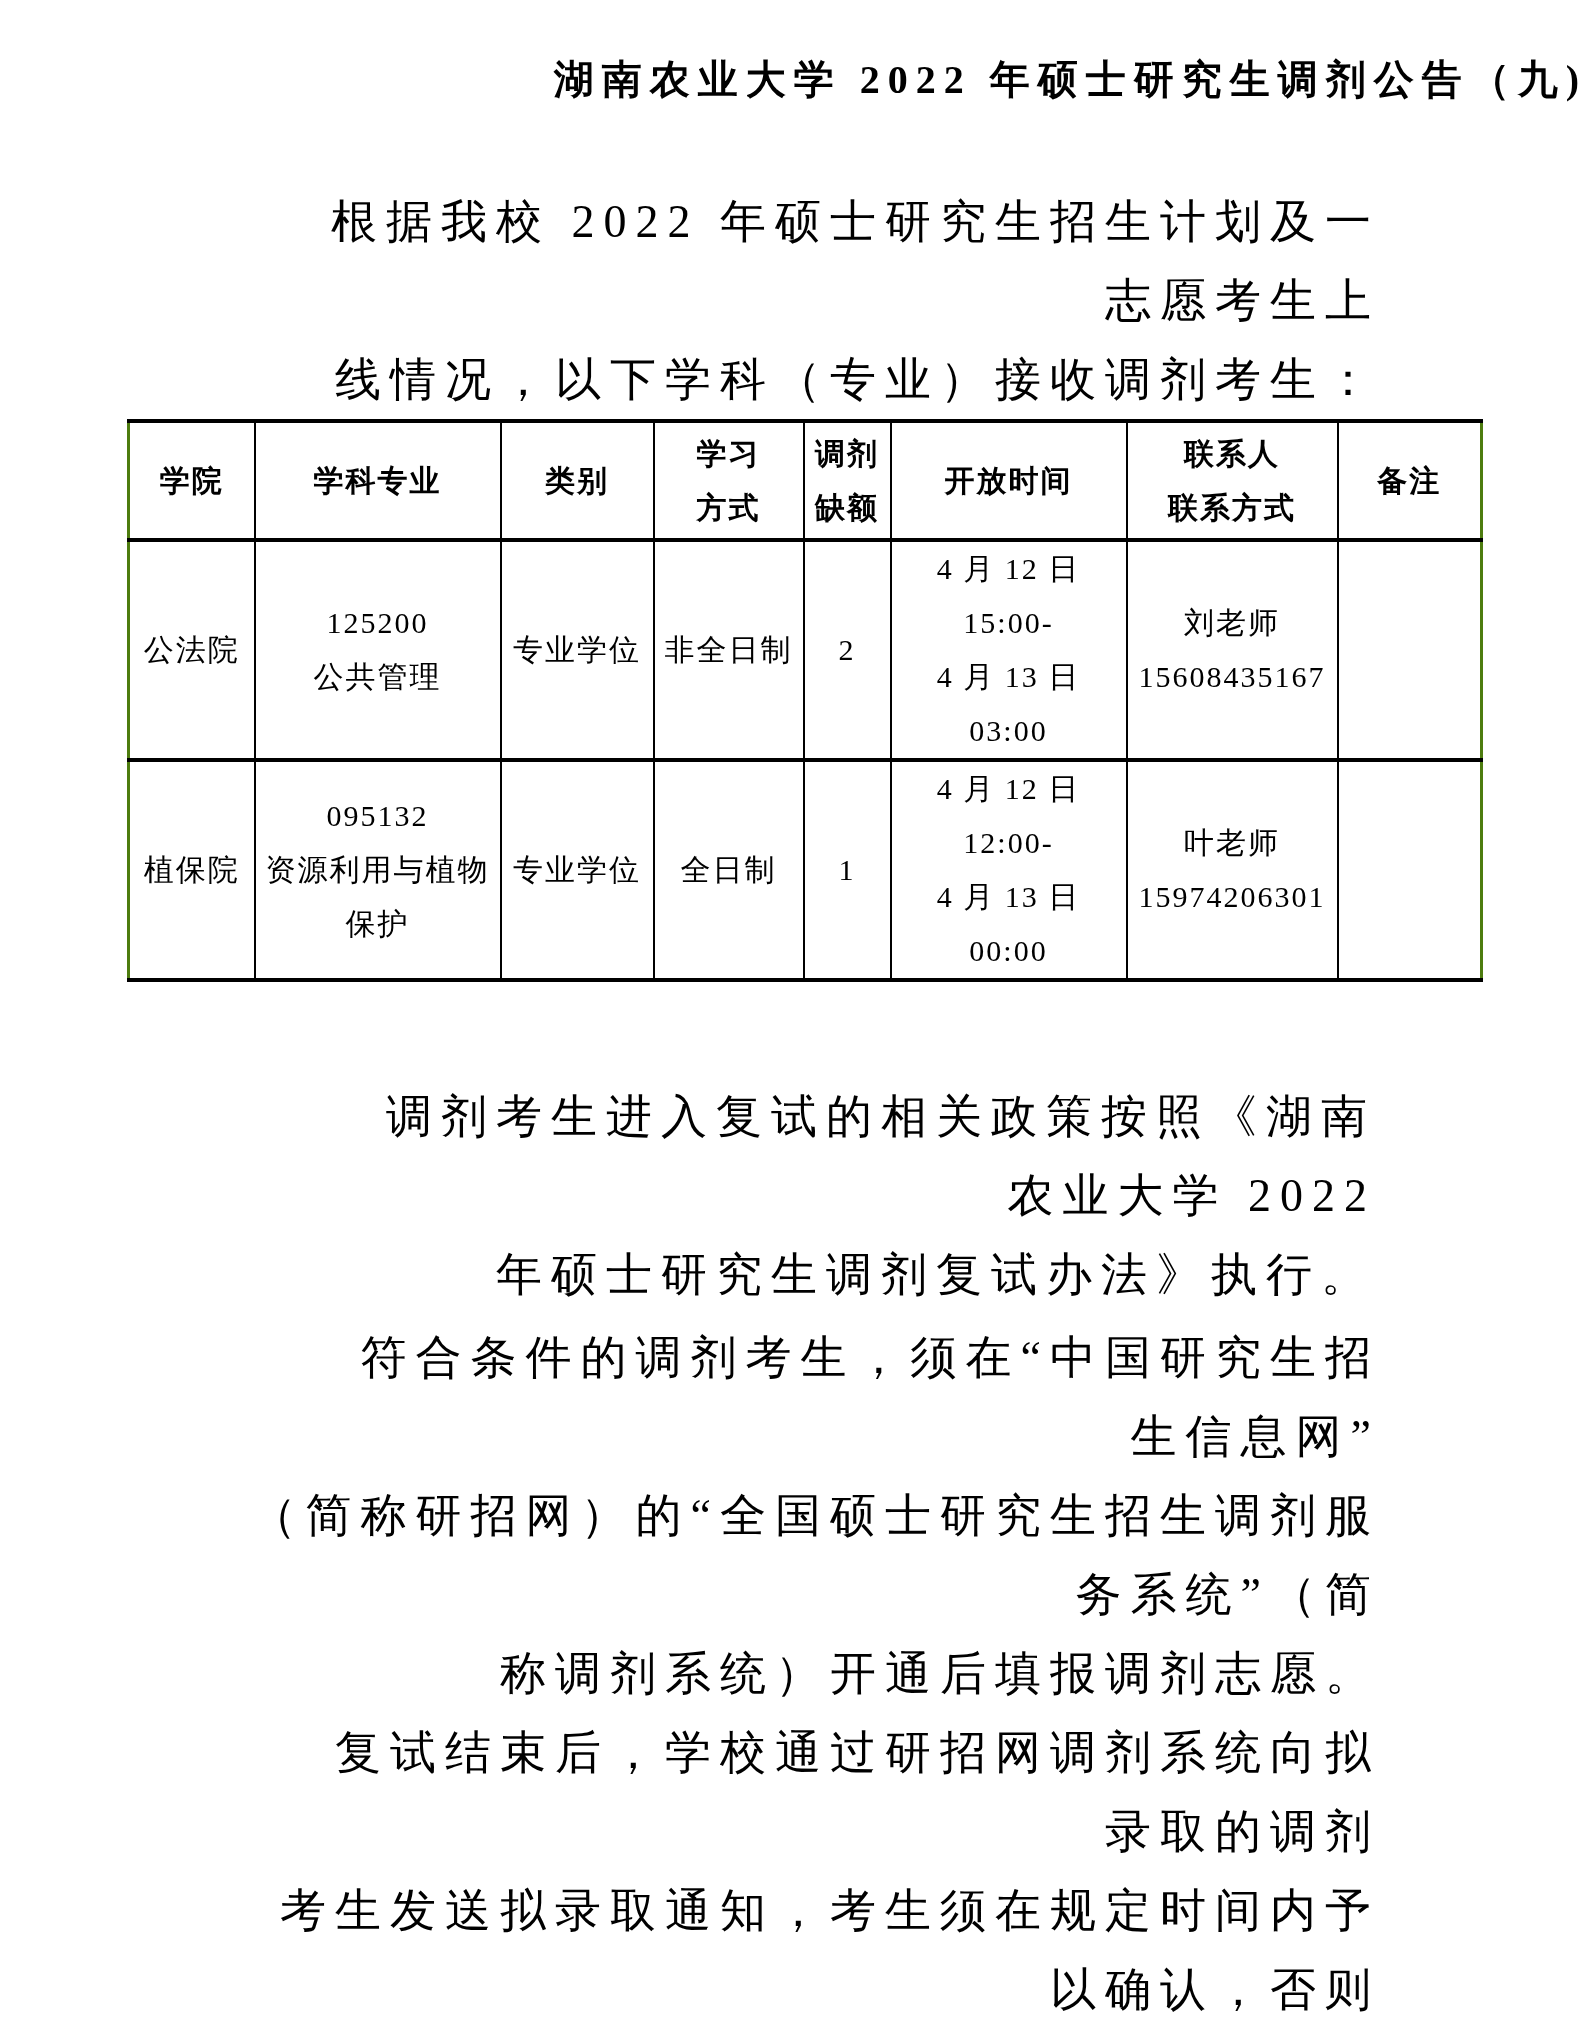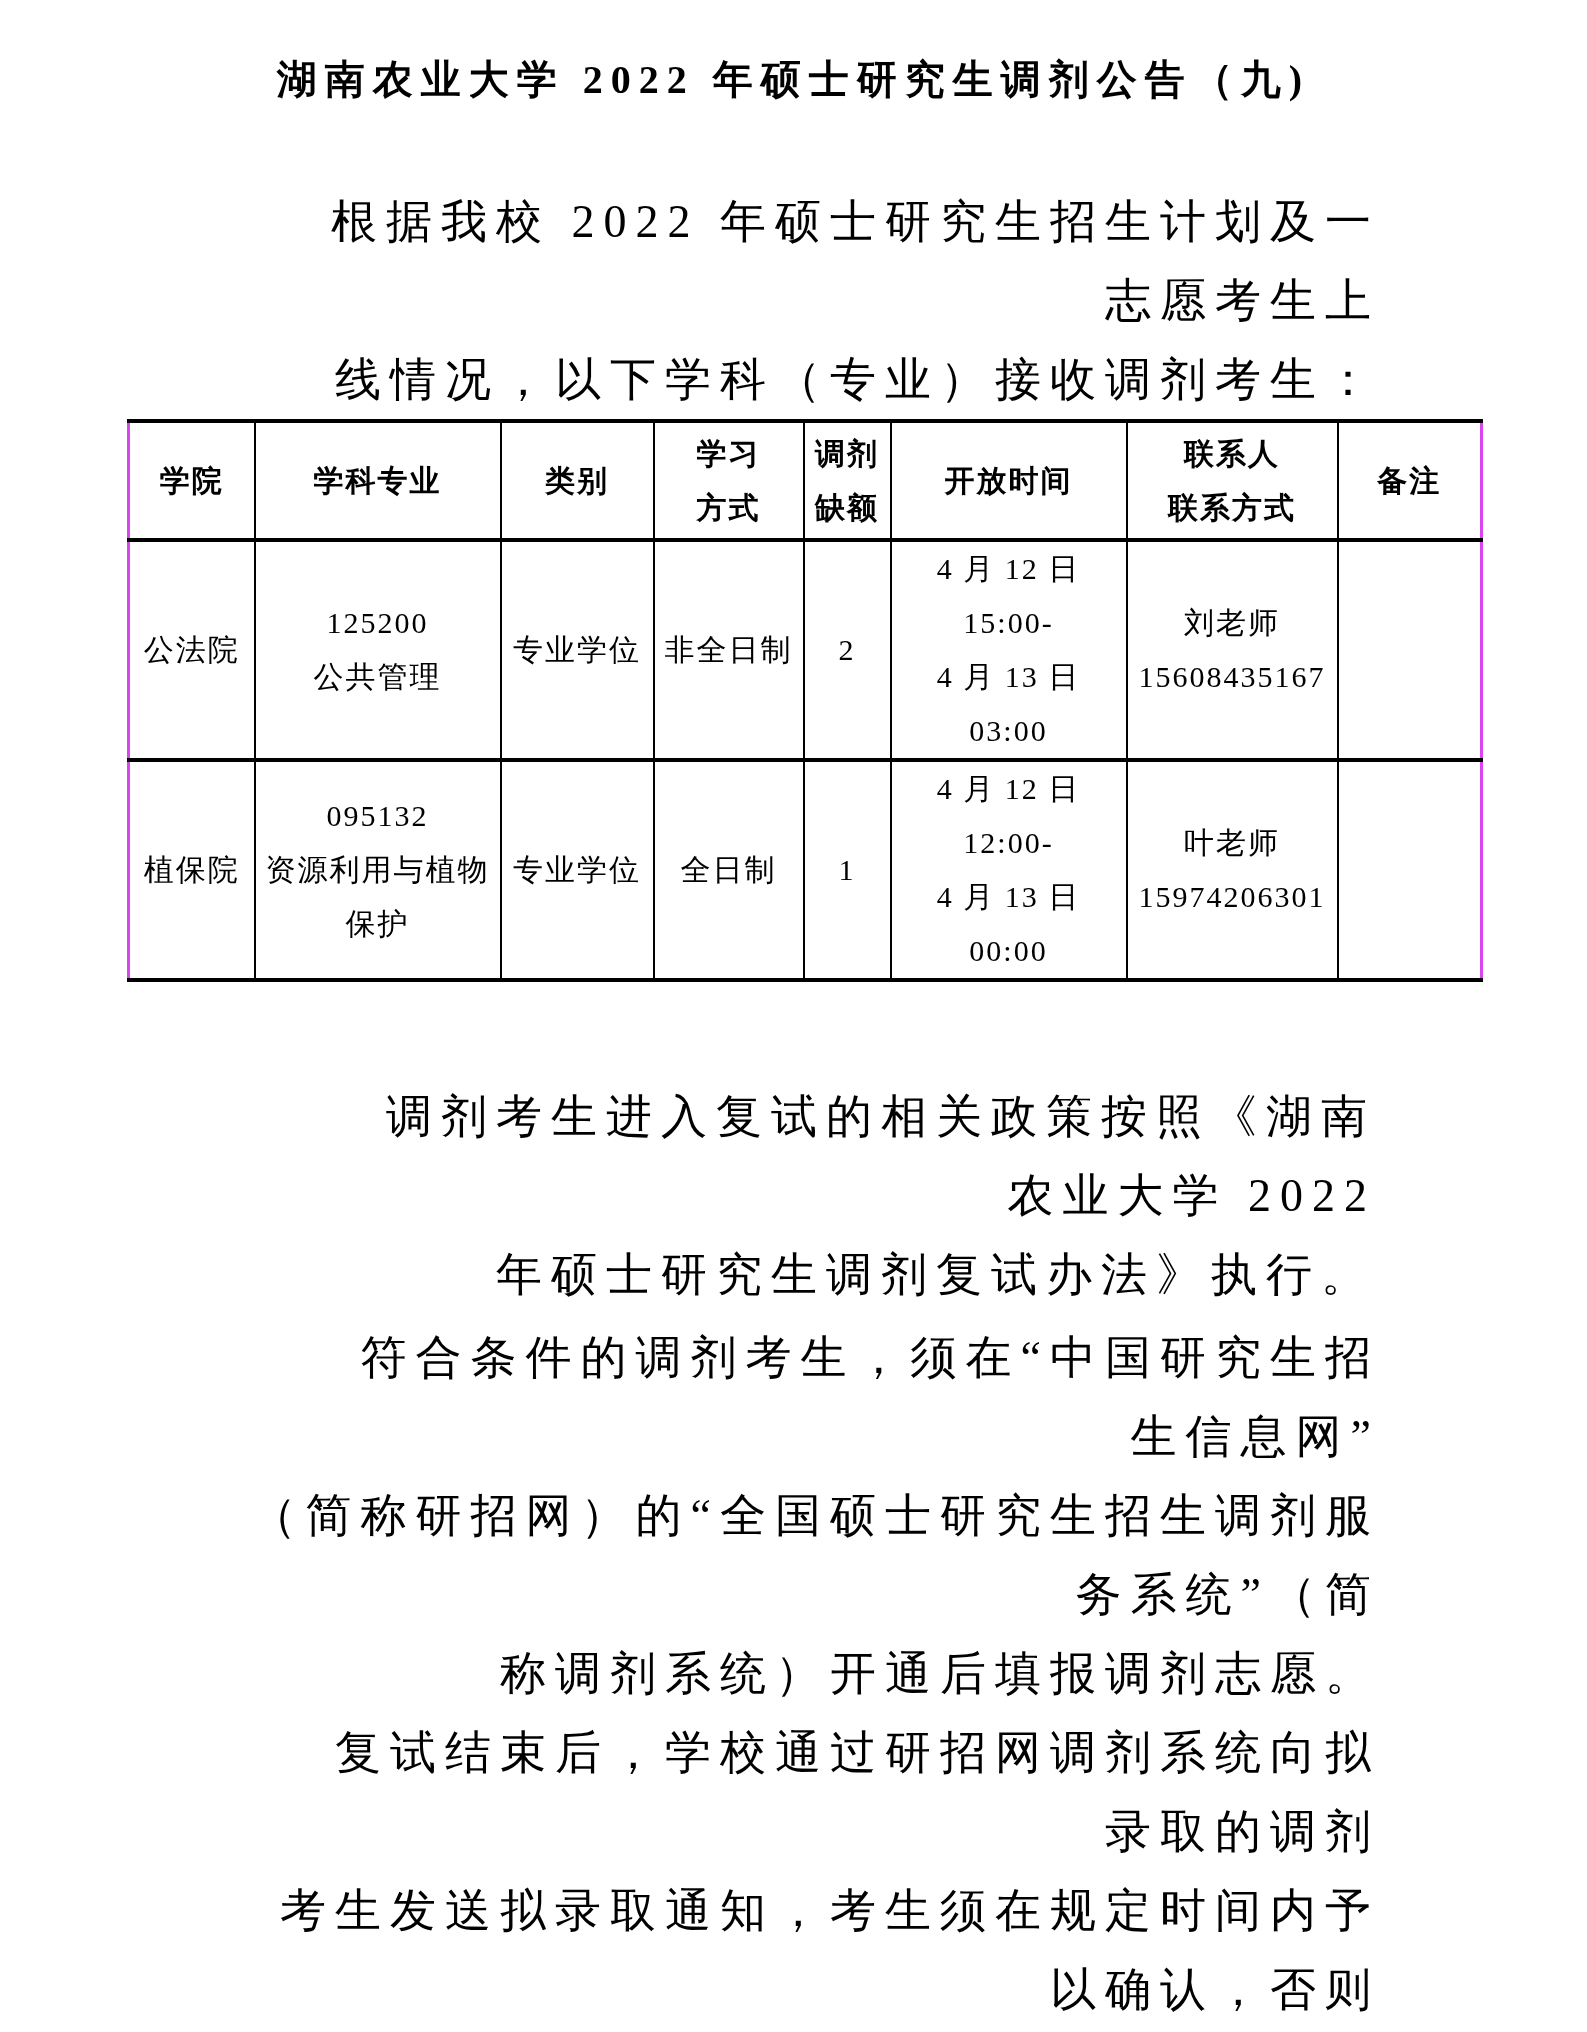--- a/index.html
+++ b/index.html
@@ -12,21 +12,21 @@
     width: 1587px;
     height: 2032px;
     background: #ffffff;
     color: #000000;
     font-family: "Liberation Serif", "DejaVu Serif", serif;
     overflow: hidden;
   }
   .title {
     margin: 52px 0 0 0;
     height: 63px;
-    text-align: center;
+    text-align: right;
     font-size: 40px;
     font-weight: bold;
     letter-spacing: 8px;
     white-space: pre-line;
   }
   .body-text {
     margin: 0 207px 0 240px;
     font-size: 46px;
     line-height: 79px;
     letter-spacing: 9px;
@@ -54,21 +54,21 @@
     line-height: 1.8;
     letter-spacing: 2px;
     white-space: pre-line;
     padding: 0 4px;
     overflow: hidden;
   }
   .adjust-table th {
     font-weight: bold;
   }
   .adjust-table {
-    border: 3px solid #d946ef;
+    border: 3px solid #4d7c0f;
   }
   tr.header-row { height: 119px; }
   tr.data-row-1 { height: 153px; }
   tr.data-row-2 { height: 159px; }
   .after-table {
     margin: 95px 207px 0 240px;
   }
   .after-table p {
     margin: 0;
   }

